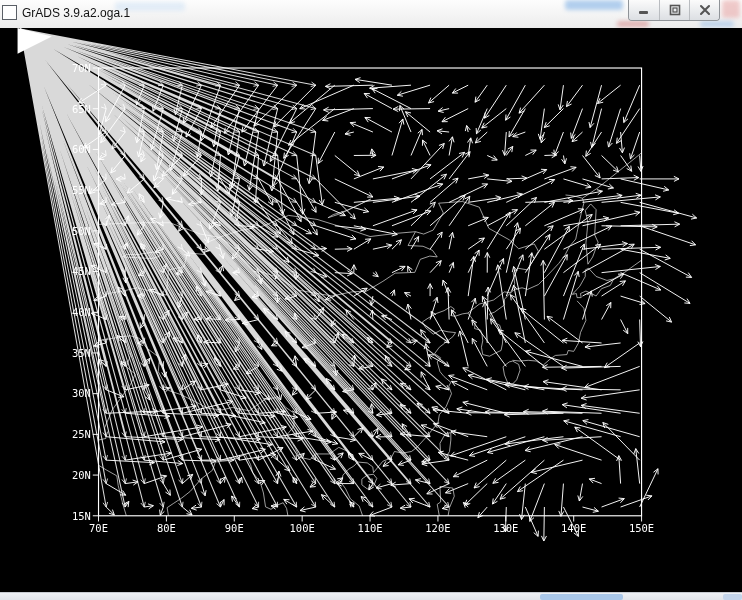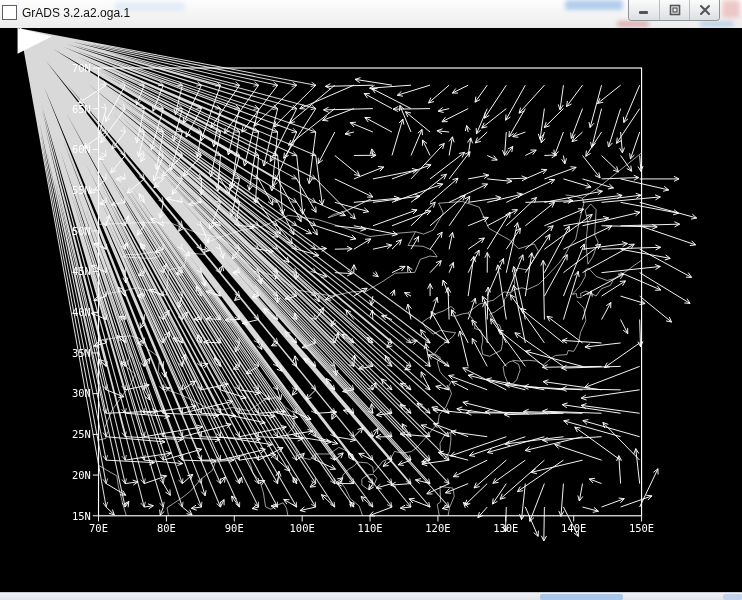--- a/index.html
+++ b/index.html
@@ -38,21 +38,21 @@
   <div id="titlebar">
     <div id="smudges">
         <div class="smudge" style="left: 115px; top: 2px; width: 70px; height: 9px; background: rgb(207, 226, 245); opacity: 0.55;"></div>
         <div class="smudge" style="left: 565px; top: 0px; width: 58px; height: 10px; background: rgb(159, 195, 234); opacity: 0.8;"></div>
         <div class="smudge" style="left: 650px; top: 0px; width: 20px; height: 8px; background: rgb(181, 208, 238); opacity: 0.7;"></div>
         <div class="smudge" style="left: 722px; top: 0px; width: 18px; height: 18px; background: rgb(232, 169, 169); opacity: 0.6;"></div>
         <div class="smudge" style="left: 617px; top: 21px; width: 32px; height: 6px; background: rgb(217, 143, 143); opacity: 0.65;"></div>
         <div class="smudge" style="left: 700px; top: 21px; width: 34px; height: 6px; background: rgb(169, 199, 233); opacity: 0.7;"></div>
       </div>
     <span class="win-icon"></span>
-    <span class="win-title">GrADS 3.2.a2.oga.1</span>
+    <span class="win-title">GrADS 3.9.a2.oga.1</span>
     <div id="controls">
       <button class="ctrl-btn" title="minimize">
         <svg width="12" height="12" viewBox="0 0 12 12">
           <rect x="1" y="7" width="9" height="3" fill="#555" rx="1"></rect>
         </svg>
       </button>
       <button class="ctrl-btn" title="restore">
         <svg width="12" height="12" viewBox="0 0 12 12">
           <rect x="1.5" y="1.5" width="9" height="9" fill="none" stroke="#555" stroke-width="1.6"></rect>
           <rect x="4" y="4" width="4" height="4" fill="none" stroke="#555" stroke-width="1.2"></rect>

